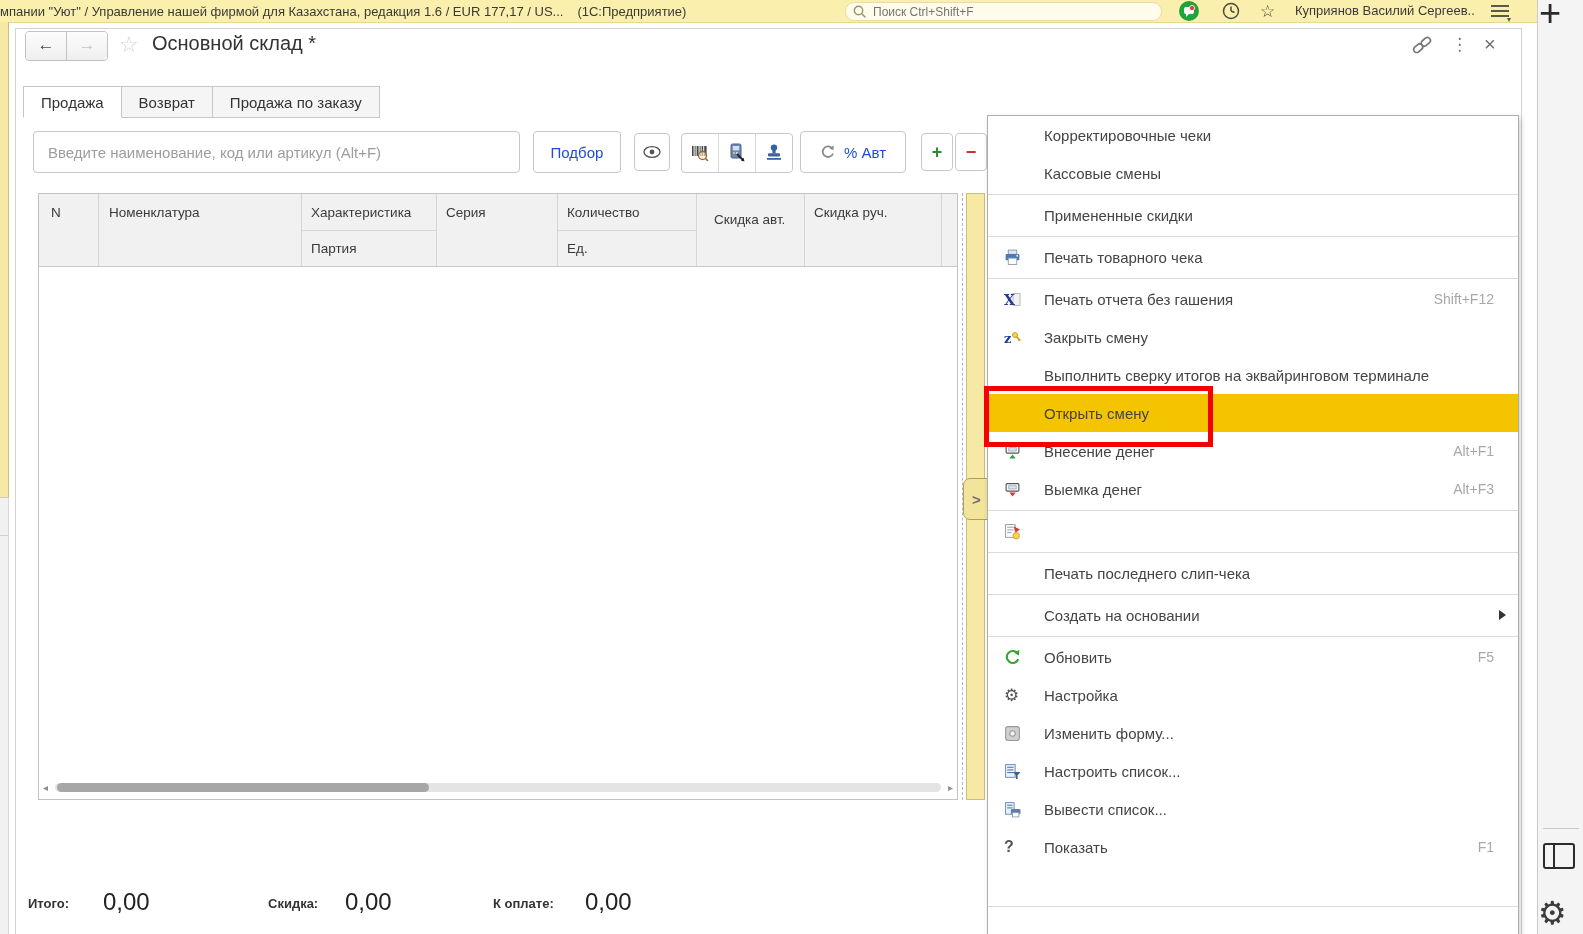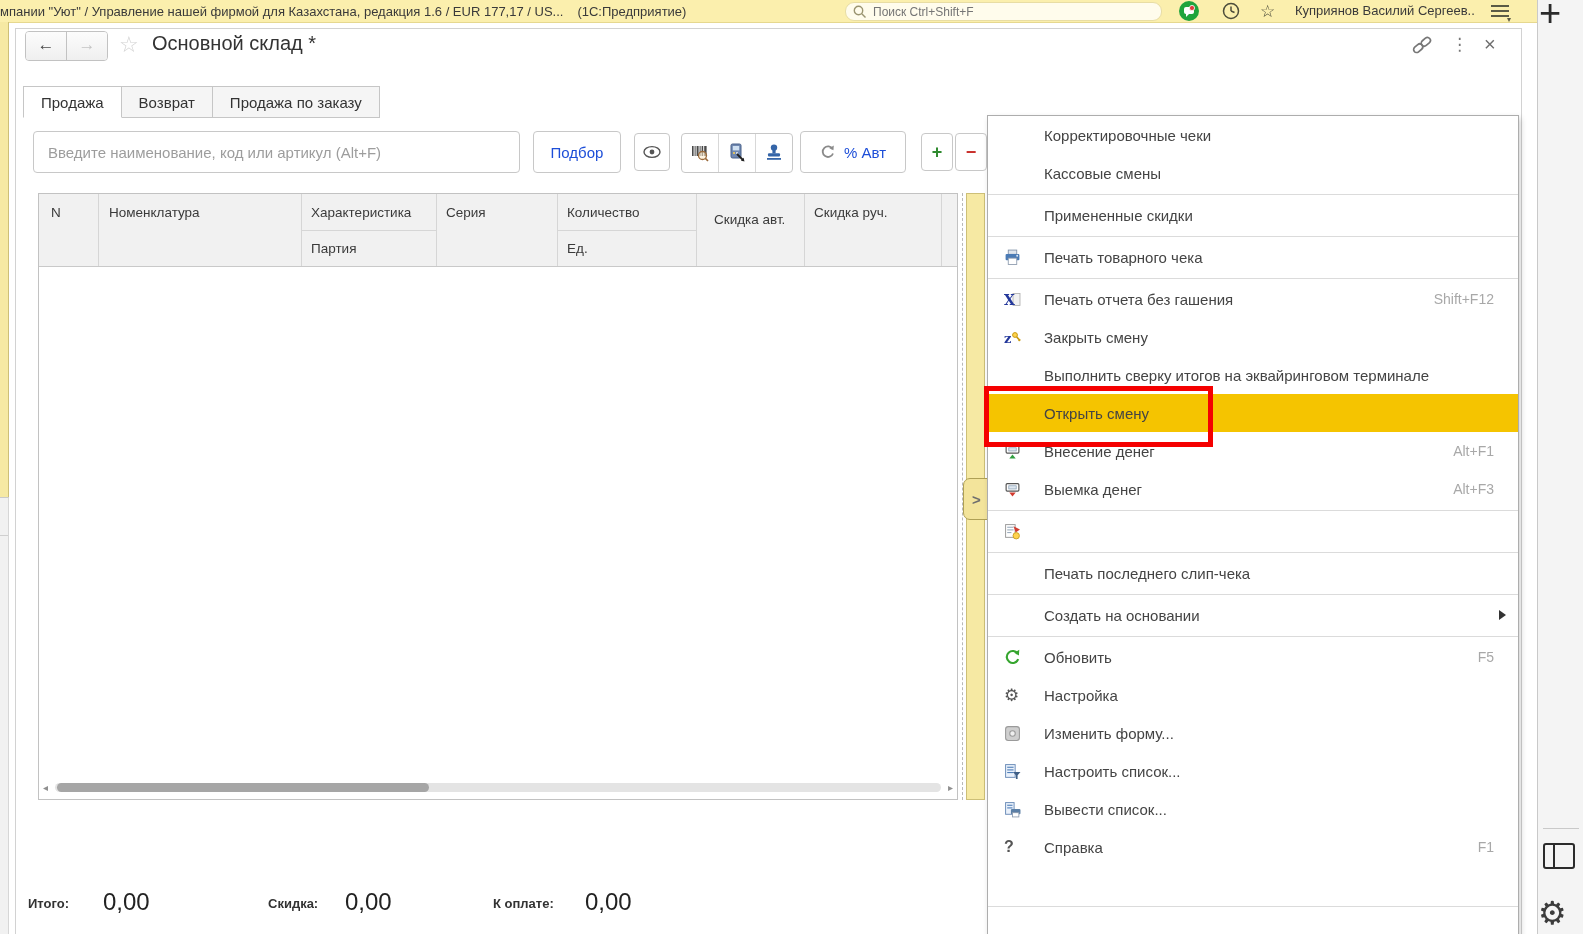--- a/index.html
+++ b/index.html
@@ -432,21 +432,21 @@
         <rect x="8" y="11" width="6" height="4" fill="#fff" stroke="#8a99ad" stroke-width="0.8"></rect>
       </svg>
     </span>
       <span class="lbl">Вывести список...</span>
       <span class="sc"></span>
   </div>
   <div class="mi">
     <span class="ic">
         <span class="glyph" style="font-weight:bold;color:#555;font-size:16px;">?</span>
       </span>
-    <span class="lbl">Справка</span>
+    <span class="lbl">Показать</span>
       <span class="sc">F1</span>
   </div>
   <div class="mi">
     <span class="ic"></span>
       <span class="sc"></span>
   </div>
   <div class="msep"></div>
 </div>
 
 <div class="abs annotation"></div>

